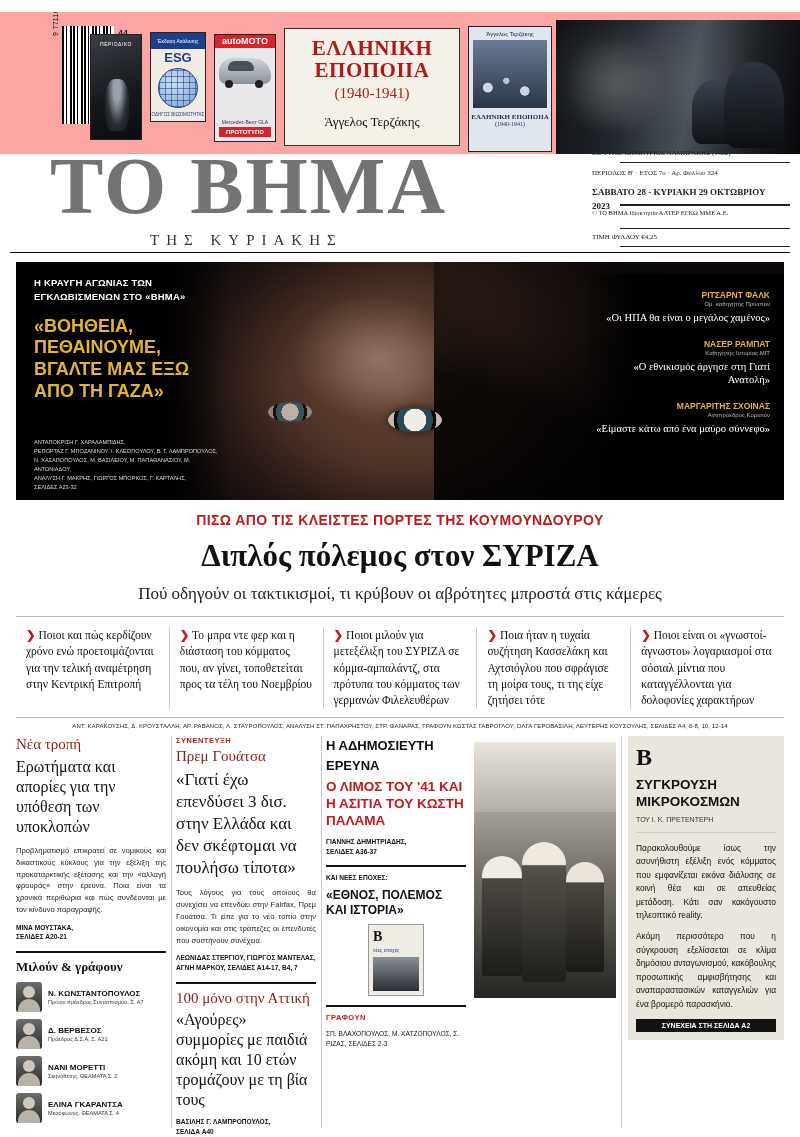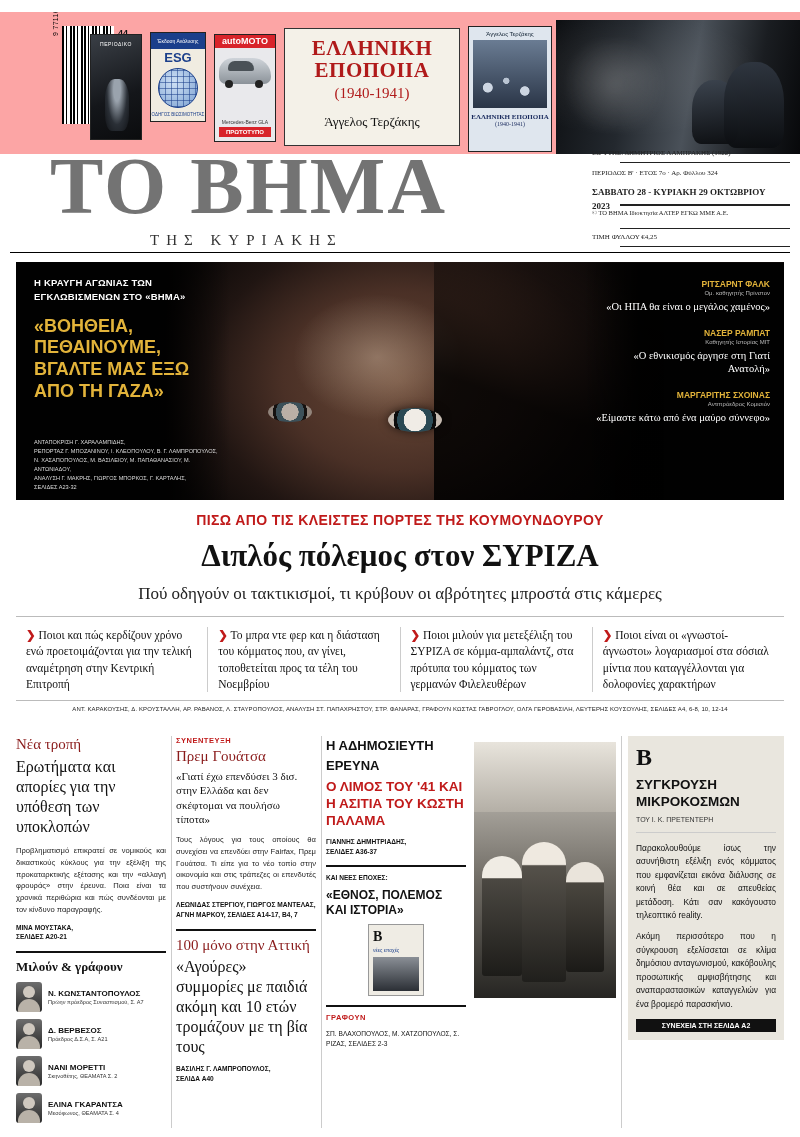--- a/index.html
+++ b/index.html
@@ -127,21 +127,21 @@
     position:absolute; left:0; top:0; width:214px; height:238px;
     background:linear-gradient(90deg, rgba(0,0,0,.92) 70%, rgba(0,0,0,0));
     padding:14px 10px 0 18px;
   }
   .lead-kicker { color:#fff; font-family:"Liberation Sans", sans-serif; font-size:9.5px;
     font-weight:bold; line-height:1.45; letter-spacing:.2px; }
   .lead-quote { color:#e2b33a; font-family:"Liberation Sans", sans-serif; font-weight:bold;
     font-size:18px; line-height:1.22; margin-top:12px; }
   .lead-credits { position:absolute; left:18px; top:176px; width:190px;
     color:#ddd; font-family:"Liberation Sans", sans-serif; font-size:5.6px; line-height:1.6;}
-  .lead-right { position:absolute; right:0; top:1px; width:200px; height:238px;
+  .lead-right { position:absolute; right:0; top:12px; width:200px; height:238px;
     background:linear-gradient(270deg, rgba(0,0,0,.9) 72%, rgba(0,0,0,0));
     padding:16px 14px 0 10px; text-align:right; }
   .rb { margin-bottom:14px; }
   .rb .nm { color:#e2b33a; font-family:"Liberation Sans", sans-serif; font-size:8.5px; font-weight:bold; }
   .rb .rl { color:#bbb; font-family:"Liberation Sans", sans-serif; font-size:6px; margin-top:1px; }
   .rb .qt { color:#fff; font-size:10.5px; line-height:1.3; margin-top:4px; }
 
   
   .mid { position:absolute; left:16px; top:512px; width:768px; }
   .mid-kicker { text-align:center; color:#c01a1a; font-family:"Liberation Sans", sans-serif;
@@ -177,21 +177,21 @@
   .mg-title { font-size:13px; font-weight:bold; }
   .mg-item { display:flex; align-items:center; margin-top:7px; }
   .mg-ava { width:26px; height:30px; background:linear-gradient(180deg,#6d6d6d,#2a2a2a); margin-right:6px;
     border-radius:3px; position:relative; overflow:hidden; flex:none;}
   .mg-ava:before{content:"";position:absolute;left:7px;top:4px;width:12px;height:12px;border-radius:50%;background:#cfc8bf;}
   .mg-ava:after{content:"";position:absolute;left:2px;bottom:0;width:22px;height:13px;border-radius:11px 11px 0 0;background:#b9b2a8;}
   .mg-txt .n { font-family:"Liberation Sans", sans-serif; font-size:8px; font-weight:bold; }
   .mg-txt .d { font-family:"Liberation Sans", sans-serif; font-size:5.6px; color:#333; margin-top:1px;}
 
   .tag-red { color:#c01a1a; font-family:"Liberation Sans", sans-serif; font-size:7.5px; font-weight:bold; letter-spacing:.5px;}
-  .quote-head { font-size:11px; line-height:1.3; color:#111; margin-top:4px; }
+  .quote-head { font-size:17px; line-height:1.3; color:#111; margin-top:4px; }
   .sub-head2 { font-size:15px; color:#8a1b1b; margin-top:6px;}
 
   .photo3 { position:absolute; left:148px; top:6px; width:142px; height:256px; overflow:hidden;
     background:linear-gradient(180deg,#d8d4cc,#6e6a63 55%,#262522); }
   .photo3 .k1 { position:absolute; left:8px; bottom:22px; width:40px; height:120px;
     background:linear-gradient(180deg,#f0ece4 0 18%, #4b4842 19%, #1d1c19 100%); border-radius:20px 20px 3px 3px;}
   .photo3 .k2 { position:absolute; left:48px; bottom:16px; width:44px; height:140px;
     background:linear-gradient(180deg,#efe9e0 0 16%, #55514a 17%, #201f1c 100%); border-radius:22px 22px 3px 3px;}
   .photo3 .k3 { position:absolute; left:92px; bottom:26px; width:38px; height:110px;
     background:linear-gradient(180deg,#eae4db 0 18%, #4a463f 19%, #1b1a17 100%); border-radius:19px 19px 3px 3px;}
@@ -328,20 +328,24 @@
         <span class="arrow">❯</span>
         <span>Ποιοι και πώς κερδίζουν χρόνο ενώ προετοιμάζονται για την τελική αναμέτρηση στην Κεντρική Επιτροπή</span>
       </div>
       <div class="c5">
         <span class="arrow">❯</span>
         <span>Το μπρα ντε φερ και η διάσταση του κόμματος που, αν γίνει, τοποθετείται προς τα τέλη του Νοεμβρίου</span>
       </div>
       <div class="c5">
         <span class="arrow">❯</span>
         <span>Ποιοι μιλούν για μετεξέλιξη του ΣΥΡΙΖΑ σε κόμμα-αμπαλάντζ, στα πρότυπα του κόμματος των γερμανών Φιλελευθέρων</span>
+      </div>
+      <div class="c5">
+        <span class="arrow">❯</span>
+        <span>Ποια ήταν η τυχαία συζήτηση Κασσελάκη και Αχτσιόγλου που σφράγισε τη μοίρα τους, τι της είχε ζητήσει τότε</span>
       </div>
       <div class="c5">
         <span class="arrow">❯</span>
         <span>Ποιοι είναι οι «γνωστοί-άγνωστοι» λογαριασμοί στα σόσιαλ μίντια που καταγγέλλονται για δολοφονίες χαρακτήρων</span>
       </div>
     </div>
     <div class="mid-credits">ΑΝΤ. ΚΑΡΑΚΟΥΣΗΣ, Δ. ΚΡΟΥΣΤΑΛΛΗ, ΑΡ. ΡΑΒΑΝΟΣ, Λ. ΣΤΑΥΡΟΠΟΥΛΟΣ, ΑΝΑΛΥΣΗ ΣΤ. ΠΑΠΑΧΡΗΣΤΟΥ, ΣΤΡ. ΦΑΝΑΡΑΣ, ΓΡΑΦΟΥΝ ΚΩΣΤΑΣ ΓΑΒΡΟΓΛΟΥ, ΟΛΓΑ ΓΕΡΟΒΑΣΙΛΗ, ΛΕΥΤΕΡΗΣ ΚΟΥΣΟΥΛΗΣ, ΣΕΛΙΔΕΣ Α4, 6-8, 10, 12-14</div>
   </div>
 
   <div class="bottom">

